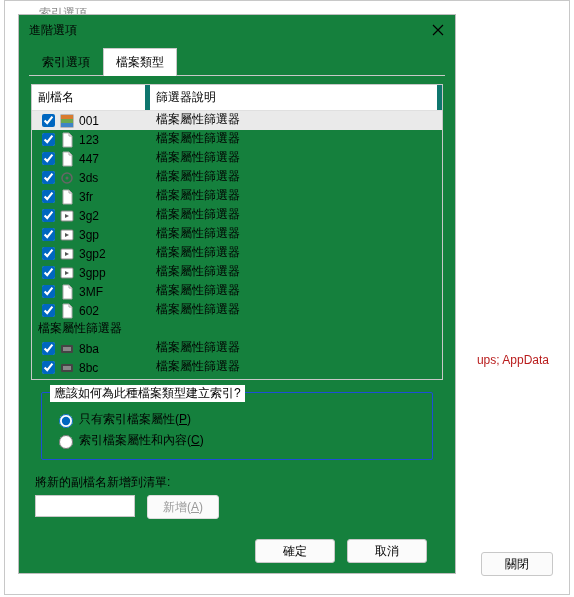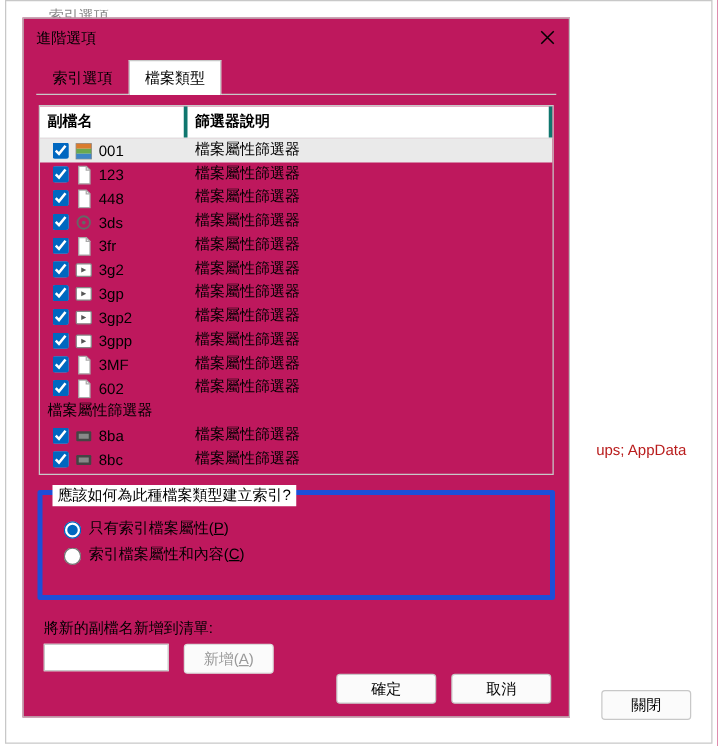--- a/index.html
+++ b/index.html
@@ -1,46 +1,46 @@
 <!DOCTYPE html>
 <html><head>
 <meta charset="utf-8">
 <style>
   * { box-sizing: border-box; font-family: "Segoe UI", "Microsoft JhengHei", sans-serif; font-size: 12px; }
   body { margin: 0; width: 574px; height: 597px; background: #fff; overflow: hidden; position: relative; }
   .outer-dialog { position: absolute; left: 4px; top: 0; width: 566px; height: 595px; border: 1px solid #c8c8c8; background: #fff; }
   .outer-title { position: absolute; top: 4px; left: 34px; color: #888; }
-  .inner-dialog { position: absolute; left: 18px; top: 14px; width: 438px; height: 560px; border: 1px solid #bdbdbd; background: #be185d; }
+  .inner-dialog { position: absolute; left: 18px; top: 14px; width: 438px; height: 560px; border: 1px solid #bdbdbd; background: #15803d; }
   .inner-titlebar { height: 30px; line-height: 30px; padding-left: 10px; position: relative; }
   .close-x { position: absolute; right: 6px; top: 4px; width: 22px; height: 22px; display:flex; align-items:center; justify-content:center; color:#000; cursor:pointer;}
   .close-x svg { width: 12px; height: 12px; }
   .tabs { margin: 2px 10px 0; border-bottom: 1px solid #c8c8c8; display:flex; }
   .tab { padding: 5px 12px; border: 1px solid transparent; border-bottom: none; cursor: pointer; position: relative; top:1px; }
   .tab.active { border-color: #c8c8c8; background:#fff; }
   .list-box { margin: 8px 12px 0; border: 1px solid #c8c8c8; height: 296px; overflow-y: scroll; }
   .list-header { display:flex; background:#fff; border-bottom: 1px solid #e0e0e0; }
-  .list-header .col { padding: 4px 6px; border-right: 3px solid #0f766e; font-weight: bold; }
+  .list-header .col { padding: 4px 6px; border-right: 5px solid #0f766e; }
   .col-ext { width: 118px; display:flex; align-items:center; }
   .col-desc { flex:1; }
   .row { display:flex; align-items:flex-start; height: 19px; }
   .row.selected { background:#eaeaea; }
   .row .col { padding: 0 6px; display:flex; align-items:center; }
   .chk { width:13px; height:13px; accent-color:#0067c0; margin-right:4px; }
   .file-icon { width:16px; height:16px; margin-right:4px; display:flex; align-items:center; justify-content:center; }
   .file-icon svg{width:16px;height:16px;}
-  .group-box { margin: 12px 11px 0; border: 4px solid #1d4ed8; padding: 14px 10px 20px; position: relative; border-radius:2px;}
+  .group-box { margin: 12px 22px 0; border: 1px solid #1d4ed8; padding: 14px 10px 6px; position: relative; border-radius:2px;}
   .group-title { position:absolute; top:-8px; left:8px; background:#fff; padding:0 4px; }
   .radio-row { display:flex; align-items:flex-end; margin: 4px 2px; }
   .radio-row input { accent-color:#0067c0; width:14px; height:14px; margin-right:6px;}
   .add-label { margin: 14px 16px 4px; }
   .add-row { margin: 0 16px; display:flex; align-items:flex-start; gap:12px; }
   .add-input { width: 100px; height: 22px; border:1px solid #c8c8c8; padding:0 4px; }
   .btn { min-width: 72px; height: 24px; border:1px solid #c8c8c8; background:#fbfbfb; cursor:pointer; border-radius:3px; }
   .btn:disabled { color:#9a9a9a; border-color:#dcdcdc; }
-  .inner-buttons { position:absolute; bottom:10px; right:14px; display:flex; gap:12px; }
+  .inner-buttons { position:absolute; bottom:10px; right:28px; display:flex; gap:12px; }
   .inner-buttons .btn{ min-width:80px; }
   .outer-buttons { position:absolute; bottom:18px; right:16px; }
   .side-peek { position:absolute; right:20px; top:352px; color:#b91c1c; }
   u{text-decoration:underline;}
 </style>
 </head>
 <body>
 
 <div class="outer-dialog">
   <span class="outer-title">索引選項</span>
@@ -103,21 +103,21 @@
         </div>
         <div class="row">
           <div class="col col-ext">
             <input type="checkbox" class="chk" checked="" style="">
             <span class="file-icon">
               <svg viewBox="0 0 16 16">
                 <path d="M4 1 h6 l3 3 v11 h-9 z" fill="#fff" stroke="#aaa"></path>
                 <path d="M10 1 v3 h3" fill="none" stroke="#aaa"></path>
               </svg>
             </span>
-            <span>448</span>
+            <span>447</span>
           </div>
           <div class="col col-desc">
             <span>檔案屬性篩選器</span>
           </div>
         </div>
         <div class="row">
           <div class="col col-ext">
             <input type="checkbox" class="chk" checked="" style="">
             <span class="file-icon">
               <svg viewBox="0 0 16 16">

